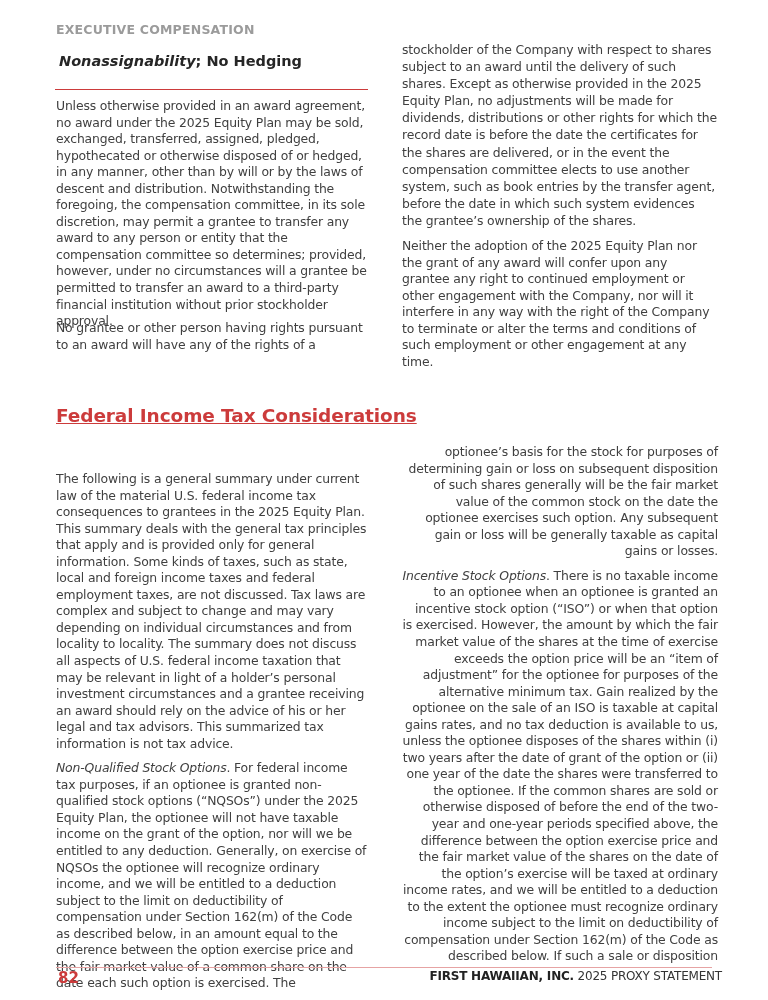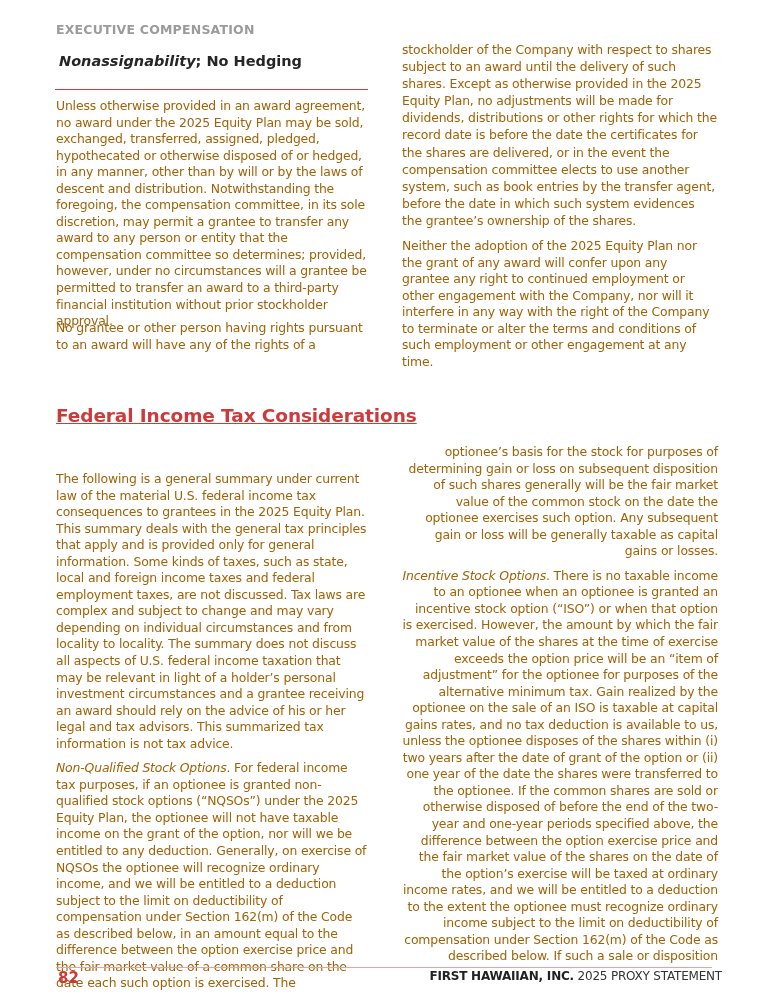--- a/index.html
+++ b/index.html
@@ -3,21 +3,21 @@
 <meta charset="utf-8">
 <style>
   html, body { margin: 0; padding: 0; background: #ffffff; }
   body { width: 768px; height: 1000px; position: relative; overflow: hidden;
          font-family: "DejaVu Sans", "Liberation Sans", sans-serif; color: #3a3a3a; }
   .page-section-label { position: absolute; left: 56px; top: 22px; font-size: 12.5px; font-weight: bold;
          color: #9b9b9b; letter-spacing: 0.2px; }
   .sub-heading { font-size: 14.5px; font-weight: bold; color: #262626; line-height: 19px;
          padding: 0 0 18px 4px; border-bottom: 1.5px solid #cc3b3b; margin-left: -1px; }
   .sub-heading i { font-style: italic; }
-  p.body { margin: 0; font-size: 12.4px; line-height: 16.55px; color: #a16207; letter-spacing: -0.15px; }
+  p.body { margin: 0; font-size: 12.4px; line-height: 16.55px; color: #404040; letter-spacing: -0.15px; }
   .section-title { position: absolute; left: 56px; top: 405px; font-size: 18.5px; font-weight: bold;
          color: #cc3b3b; letter-spacing: -0.1px; text-decoration: underline; }
   .footer-rule { position: absolute; left: 56px; right: 56px; top: 967px; height: 1px; background: #e6a3a3; }
   .page-number { position: absolute; left: 58px; top: 969px; font-size: 15px; font-weight: bold; color: #cc3b3b; }
   .footer-title { position: absolute; right: 46px; top: 969px; font-size: 12px; color: #333; letter-spacing: -0.2px; }
   .footer-title b { font-weight: bold; color: #222; }
   .blk { position: absolute; }
   em.lead { font-style: italic; }
 </style>
 </head>

